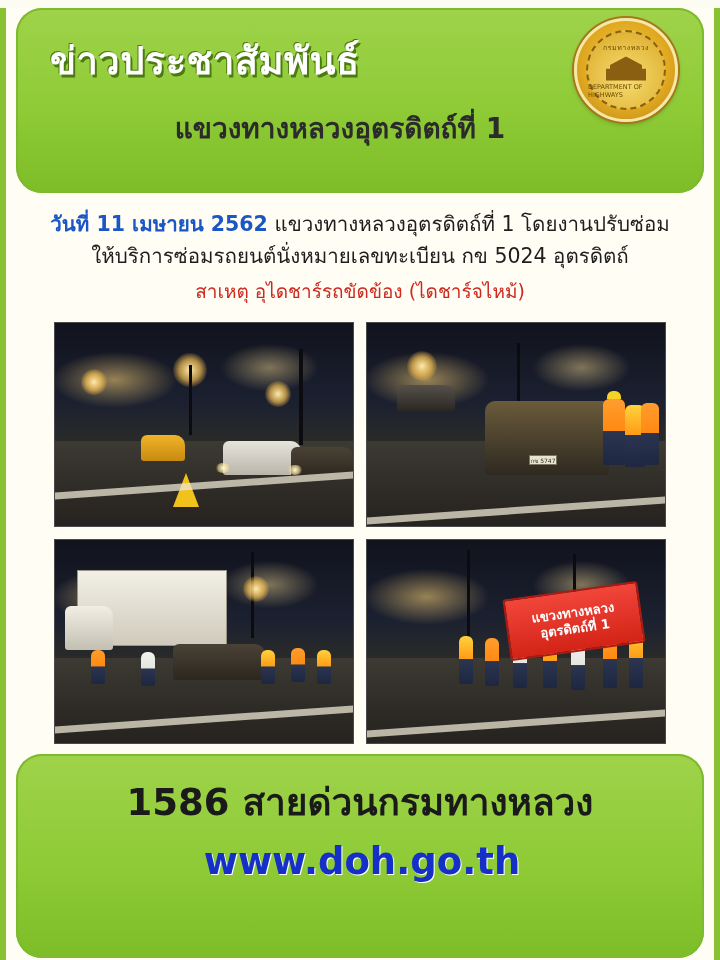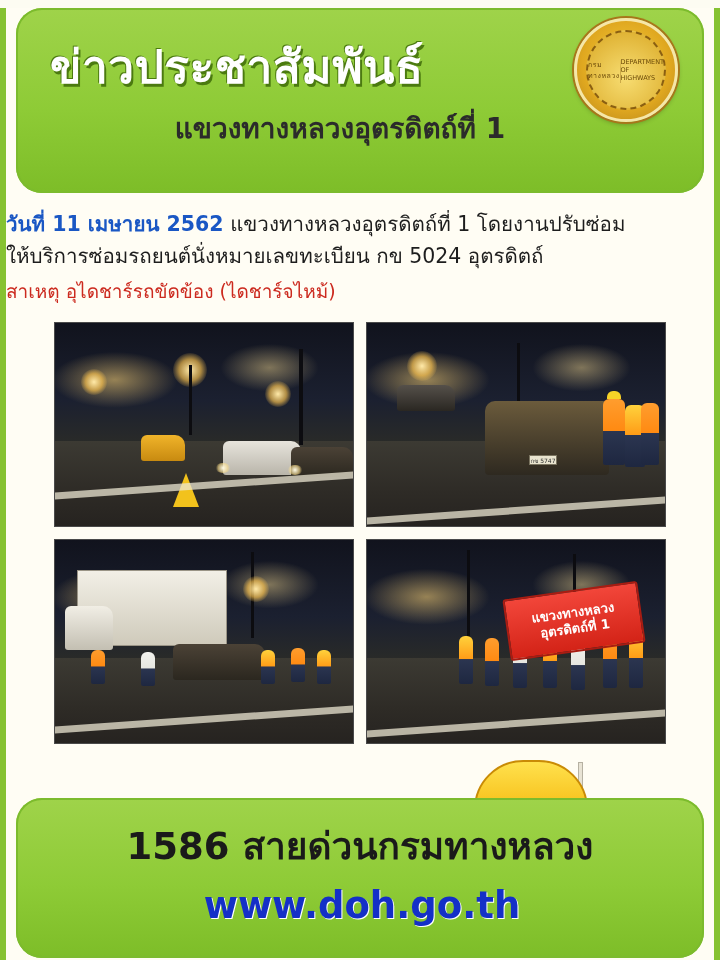--- a/index.html
+++ b/index.html
@@ -22,21 +22,21 @@
     position: relative;
     margin: 8px 10px 0 10px;
     height: 185px;
     background: linear-gradient(180deg,#9fd34a 0%, #8ecb36 55%, #7dbd28 100%);
     border-radius: 26px;
     box-shadow: inset 0 0 0 2px #7cbb2d;
   }
   .header-title {
     position: absolute;
     left: 34px; top: 22px;
-    font-size: 46px;
+    font-size: 38px;
     font-weight: bold;
     color: #ffffff;
     text-shadow: 2px 3px 0 #4b7a10, -1px -1px 0 #4b7a10;
     letter-spacing: 0.5px;
   }
   .header-sub1 {
     position: absolute;
     left: 0; right: 0; top: 98px;
     text-align: center;
     font-size: 28px;
@@ -58,32 +58,32 @@
     border-radius: 50%;
     background: radial-gradient(circle at 50% 45%, #f4d03f 0%, #e0a820 60%, #b5831a 100%);
     border: 3px solid #f6e6a8;
     box-shadow: 0 0 0 2px #a8761a, 0 2px 5px rgba(0,0,0,.3);
     display: flex; align-items: center; justify-content: center;
   }
   .seal-inner {
     width: 80px; height: 80px; border-radius: 50%;
     border: 2px dashed #8a5f12;
     background: radial-gradient(circle at 50% 60%, #f7dd72 0%, #d9a723 100%);
-    display: flex; flex-direction: row; align-items: center; justify-content: center;
+    display: flex; flex-direction: column; align-items: center; justify-content: center;
   }
   .seal-top-text { font-size: 7px; color: #6b4a08; letter-spacing: .5px; }
   .seal-bottom-text { font-size: 6.5px; color: #6b4a08; }
   .seal-bldg {
     width: 40px; height: 26px;
     background: #8a5f12;
     margin: 2px 0;
     clip-path: polygon(0% 100%, 0% 55%, 10% 55%, 10% 40%, 50% 8%, 90% 40%, 90% 55%, 100% 55%, 100% 100%);
   }
   
-  .body-text { margin-top: 16px; text-align: left; line-height: 1.55; }
+  .body-text { margin-top: 16px; text-align: center; line-height: 1.55; }
   .line1 { font-size: 20.5px; color: #1d1d1d; }
   .line1 .date { color: #1a57c4; font-weight: bold; }
   .line2 { font-size: 20.5px; color: #1d1d1d; }
   .line3 { font-size: 19px; color: #cc2a1f; margin-top: 4px; }
   
   .photos {
     margin: 16px auto 0 auto;
     width: 612px;
     display: grid;
     grid-template-columns: 300px 300px;
@@ -190,21 +190,21 @@
     position: absolute; left: 36px; top: -112px; width: 136px; height: 62px;
     background: linear-gradient(180deg,#f2463a 0%, #d32317 100%);
     border: 2px solid #a81c12; border-radius: 3px;
     transform: rotate(-8deg);
     display: flex; flex-direction: column; align-items: center; justify-content: center;
     color: #fff; font-size: 13px; font-weight: bold; line-height: 1.25; text-align: center;
   }
   .flag-wrap { position: absolute; left: 464px; bottom: 186px; width: 180px; height: 80px; }
   
   .footer {
-    position: absolute; left: 10px; right: 10px; bottom: 10px; height: 160px;
+    position: absolute; left: 10px; right: 10px; bottom: 10px; height: 204px;
     background: linear-gradient(180deg,#9fd34a 0%, #8ecb36 55%, #7dbd28 100%);
     border-radius: 26px;
     box-shadow: inset 0 0 0 2px #7cbb2d;
   }
   .hotline {
     position: absolute; left: 0; right: 0; top: 18px; text-align: center;
     font-size: 37px; font-weight: bold; color: #1a1a1a;
   }
   .website {
     position: absolute; left: 4px; right: 0; top: 86px; text-align: center;

